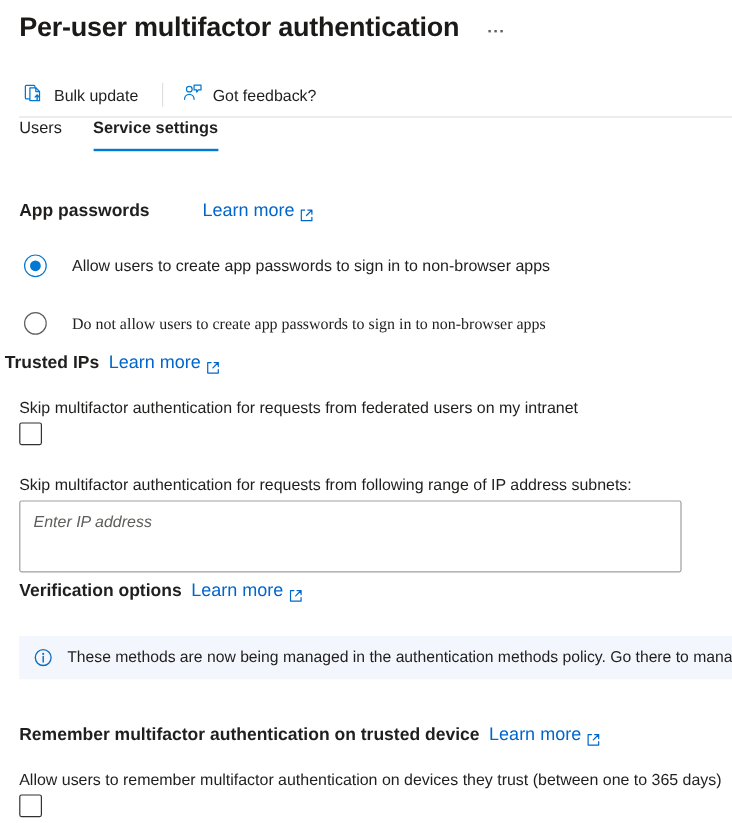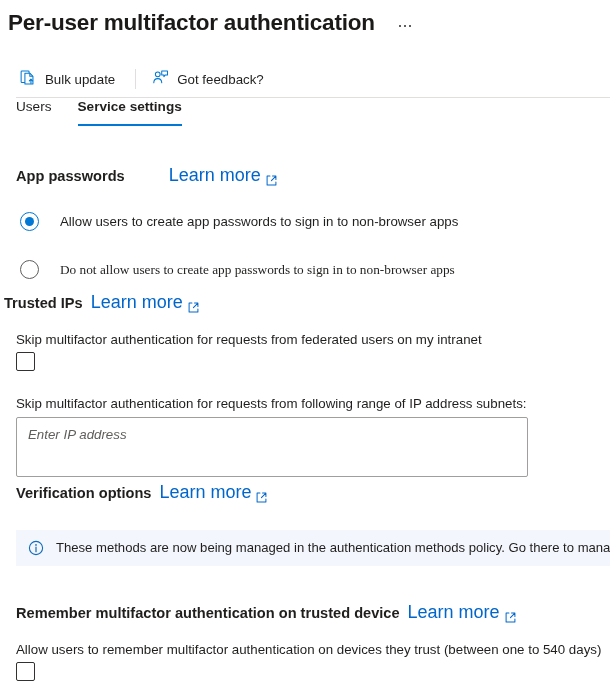--- a/index.html
+++ b/index.html
@@ -13,21 +13,21 @@
     font-family: "Liberation Sans", sans-serif;
     color: #1b1a19;
     -webkit-font-smoothing: antialiased;
   }
 
   .page { position: relative; width: 610px; height: 686px; background:#fff; }
 
   
   .title-row {
     position: absolute;
-    left: 8px; top: 6px;
+    left: 16px; top: 6px;
     display: flex; align-items: center;
     height: 34px;
   }
   .page-title {
     font-size: 22.5px;
     font-weight: 600;
     letter-spacing: -0.2px;
     color: #1b1a19;
     line-height: 30px;
     white-space: nowrap;
@@ -116,21 +116,21 @@
   .section-title {
     font-size: 14.6px;
     font-weight: 600;
     color: #201f1e;
     line-height: 20px;
   }
   .learn-more {
     display: inline-flex; align-items: center; gap: 5px;
     margin-left: 8px;
     color: #0066cc;
-    font-size: 18px;
+    font-size: 15px;
     cursor: pointer;
     line-height: 18px;
     font-weight: 400;
   }
   .ext-ico { display:inline-block; width:11px; height:11px; position:relative; top:1px; }
 
   .body-text {
     position: absolute;
     font-size: 13.3px;
     color: #201f1e;
@@ -174,21 +174,21 @@
     border: 1.4px solid #323130;
     background: #fff;
     border-radius: 2px;
     cursor: pointer;
   }
 
   
   .ip-box {
     position: absolute;
     left: 16px; top: 417px;
-    width: 512px; height: 60px;
+    width: 552px; height: 60px;
     border: 1px solid #a19f9d;
     background: #fff;
     border-radius: 2px;
     padding: 9px 11px;
     font-family: "Liberation Sans", sans-serif;
     font-size: 13.3px;
     color: #201f1e;
     resize: none;
     outline: none;
   }
@@ -340,17 +340,17 @@
         <span>Learn more</span>
         <span class="ext-ico">
           <svg width="11" height="11" viewBox="0 0 12 12" fill="none">
             <path d="M4.3 1.2 H1.2 v9.6 h9.6 V7.7" stroke="#0066cc" stroke-width="1.1" stroke-linecap="round" stroke-linejoin="round"></path>
             <path d="M7.1 1.2 h3.7 v3.7 M10.8 1.2 L5.9 6.1" stroke="#0066cc" stroke-width="1.1" stroke-linecap="round" stroke-linejoin="round"></path>
           </svg>
         </span>
       </span>
     </div>
 
-    <div class="body-text" style="left:16px; top:641px;">Allow users to remember multifactor authentication on devices they trust (between one to 540 days)</div>
+    <div class="body-text" style="left:16px; top:641px;">Allow users to remember multifactor authentication on devices they trust (between one to 365 days)</div>
     <div class="checkbox" style="left:16px; top:662px;"></div>
 
   </div>
 </div>
 
 </body></html>

